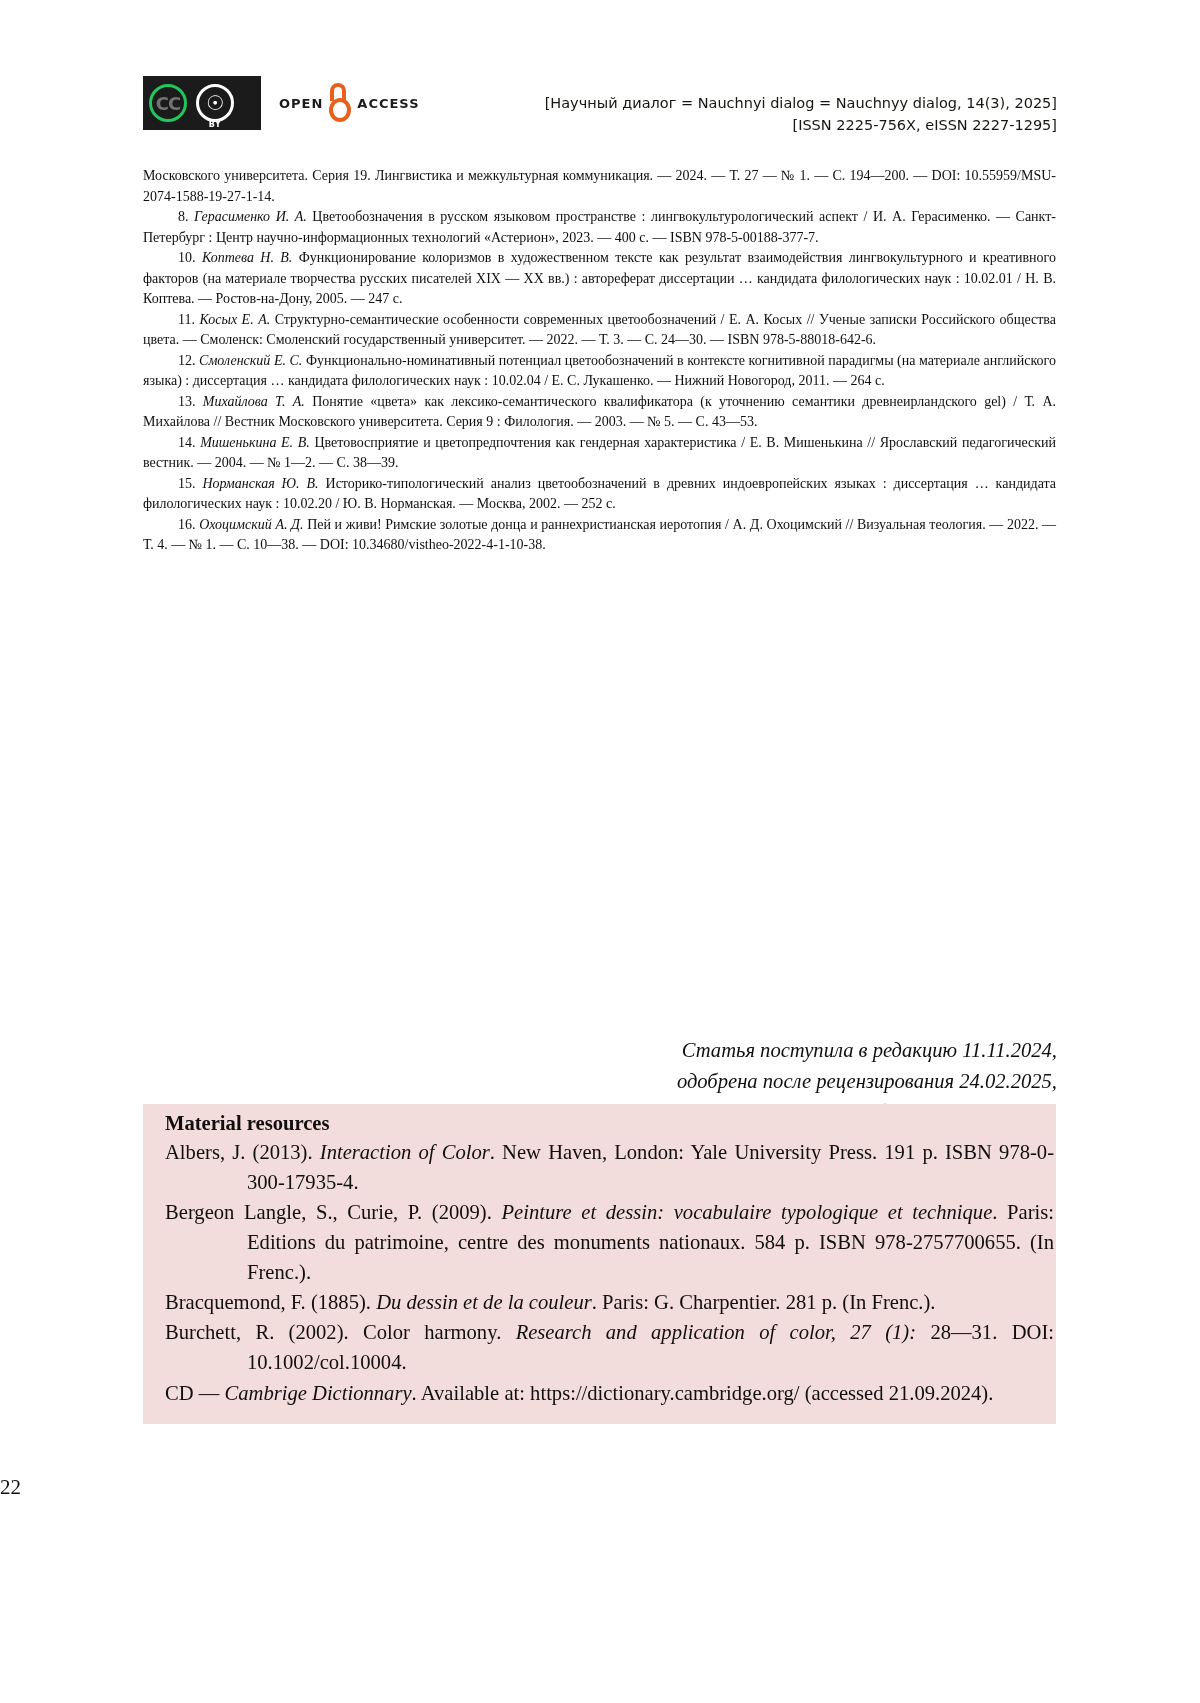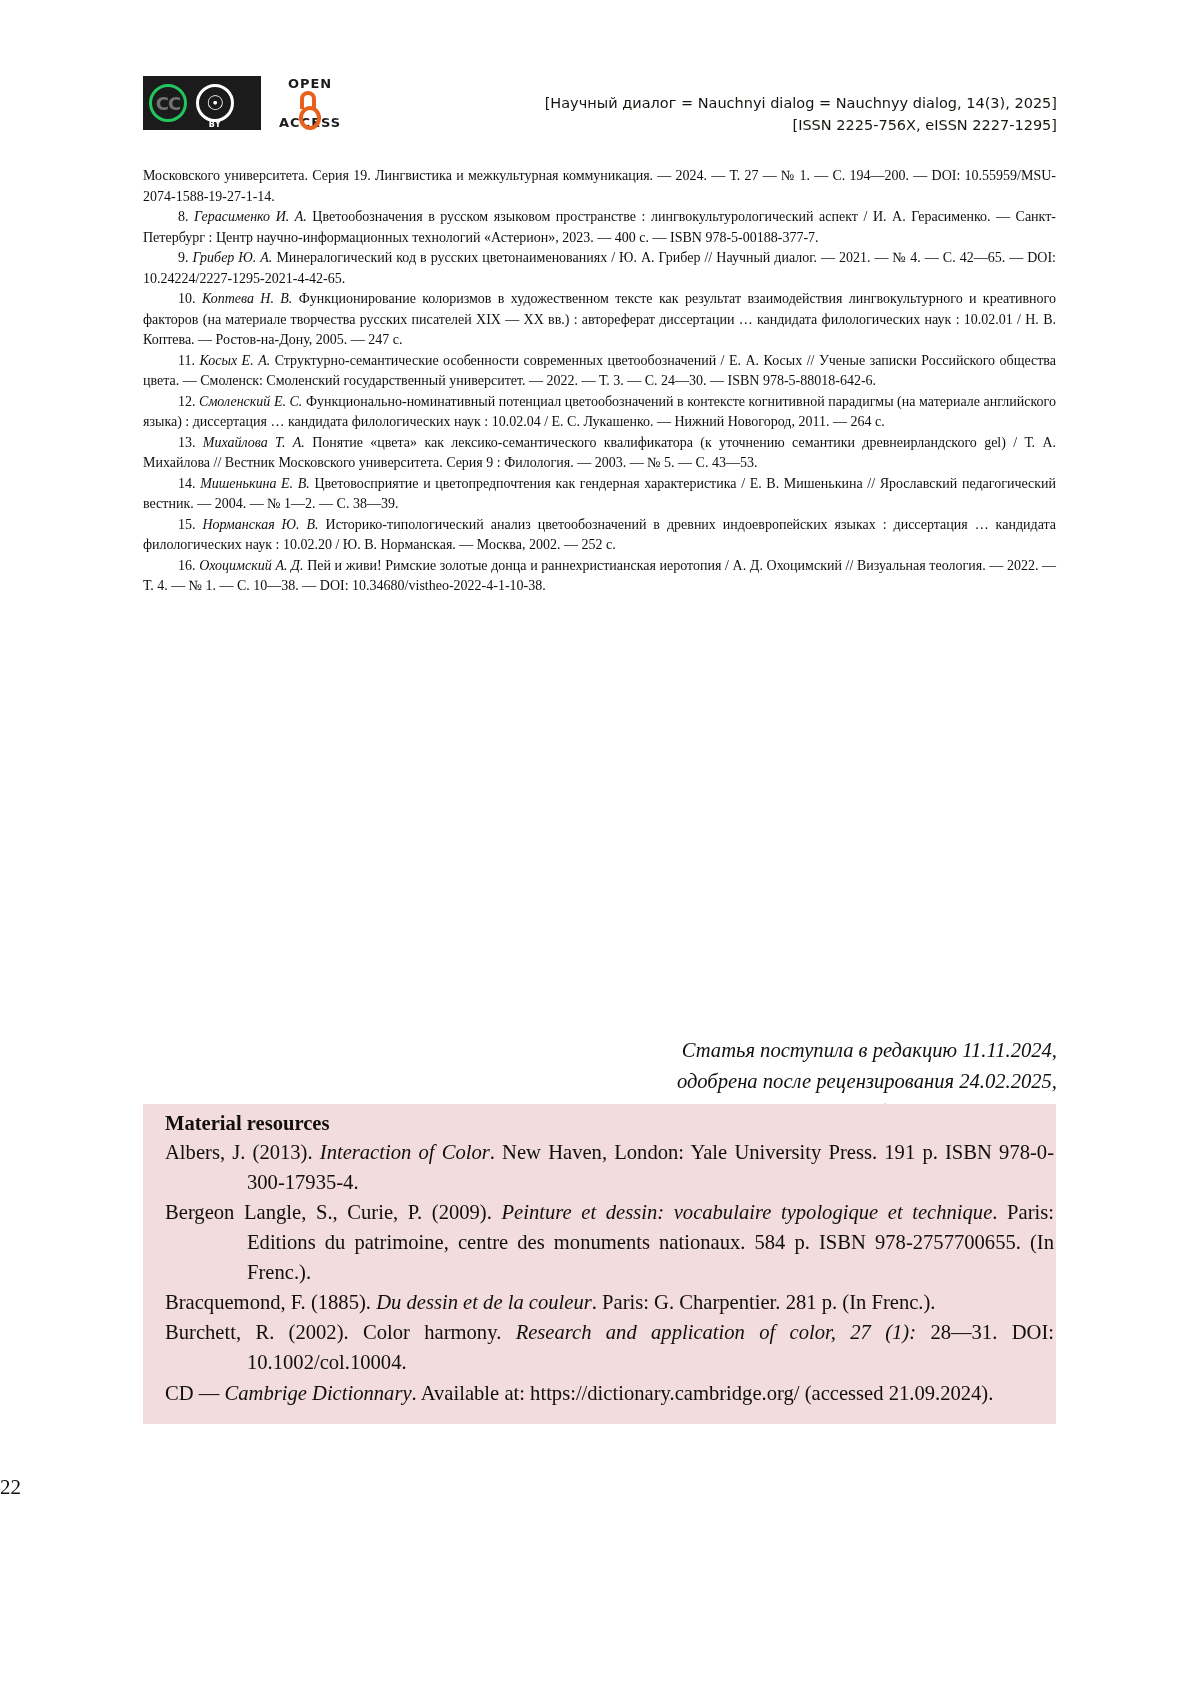--- a/index.html
+++ b/index.html
@@ -101,21 +101,20 @@
   .cc-white-tail {
     background: #1b1b1b;
     width: 18px;
     height: 54px;
   }
   .oa-block {
     display: flex;
     align-items: center;
     padding-left: 18px;
     height: 54px;
-    flex-direction: column;
   }
   .oa-text {
     font-family: "DejaVu Sans", sans-serif;
     font-size: 13px;
     font-weight: bold;
     letter-spacing: 1px;
     color: #1b1b1b;
   }
   .oa-lock {
     position: relative;
@@ -260,24 +259,20 @@
 
   <div class="content">
 
     <p class="cont">Московского университета. Серия 19. Лингвистика и межкультурная коммуникация. — 2024. — Т. 27 — № 1. — С. 194—200. — DOI: 10.55959/MSU-2074-1588-19-27-1-14.</p>
 
     <p class="ref">
       <span>8.</span>
       <span class="it">Герасименко И. А.</span><span> Цветообозначения в русском языковом пространстве : лингвокультурологический аспект / И. А. Герасименко. — Санкт-Петербург : Центр научно-информационных технологий «Астерион», 2023. — 400 с. — ISBN 978-5-00188-377-7.</span>
     </p>
 
-    <p class="ref">
-      <span>9.</span>
-      <span class="it">Грибер Ю. А.</span><span> Минералогический код в русских цветонаименованиях / Ю. А. Грибер // Научный диалог. — 2021. — № 4. — С. 42—65. — DOI: 10.24224/2227-1295-2021-4-42-65.</span>
-    </p>
 
     <p class="ref">
       <span>10.</span>
       <span class="it">Коптева Н. В.</span><span> Функционирование колоризмов в художественном тексте как результат взаимодействия лингвокультурного и креативного факторов (на материале творчества русских писателей XIX — XX вв.) : автореферат диссертации … кандидата филологических наук : 10.02.01 / Н. В. Коптева. — Ростов-на-Дону, 2005. — 247 с.</span>
     </p>
 
     <p class="ref">
       <span>11.</span>
       <span class="it">Косых Е. А.</span><span> Структурно-семантические особенности современных цветообозначений / Е. А. Косых // Ученые записки Российского общества цвета. — Смоленск: Смоленский государственный университет. — 2022. — Т. 3. — С. 24—30. — ISBN 978-5-88018-642-6.</span>
     </p>

